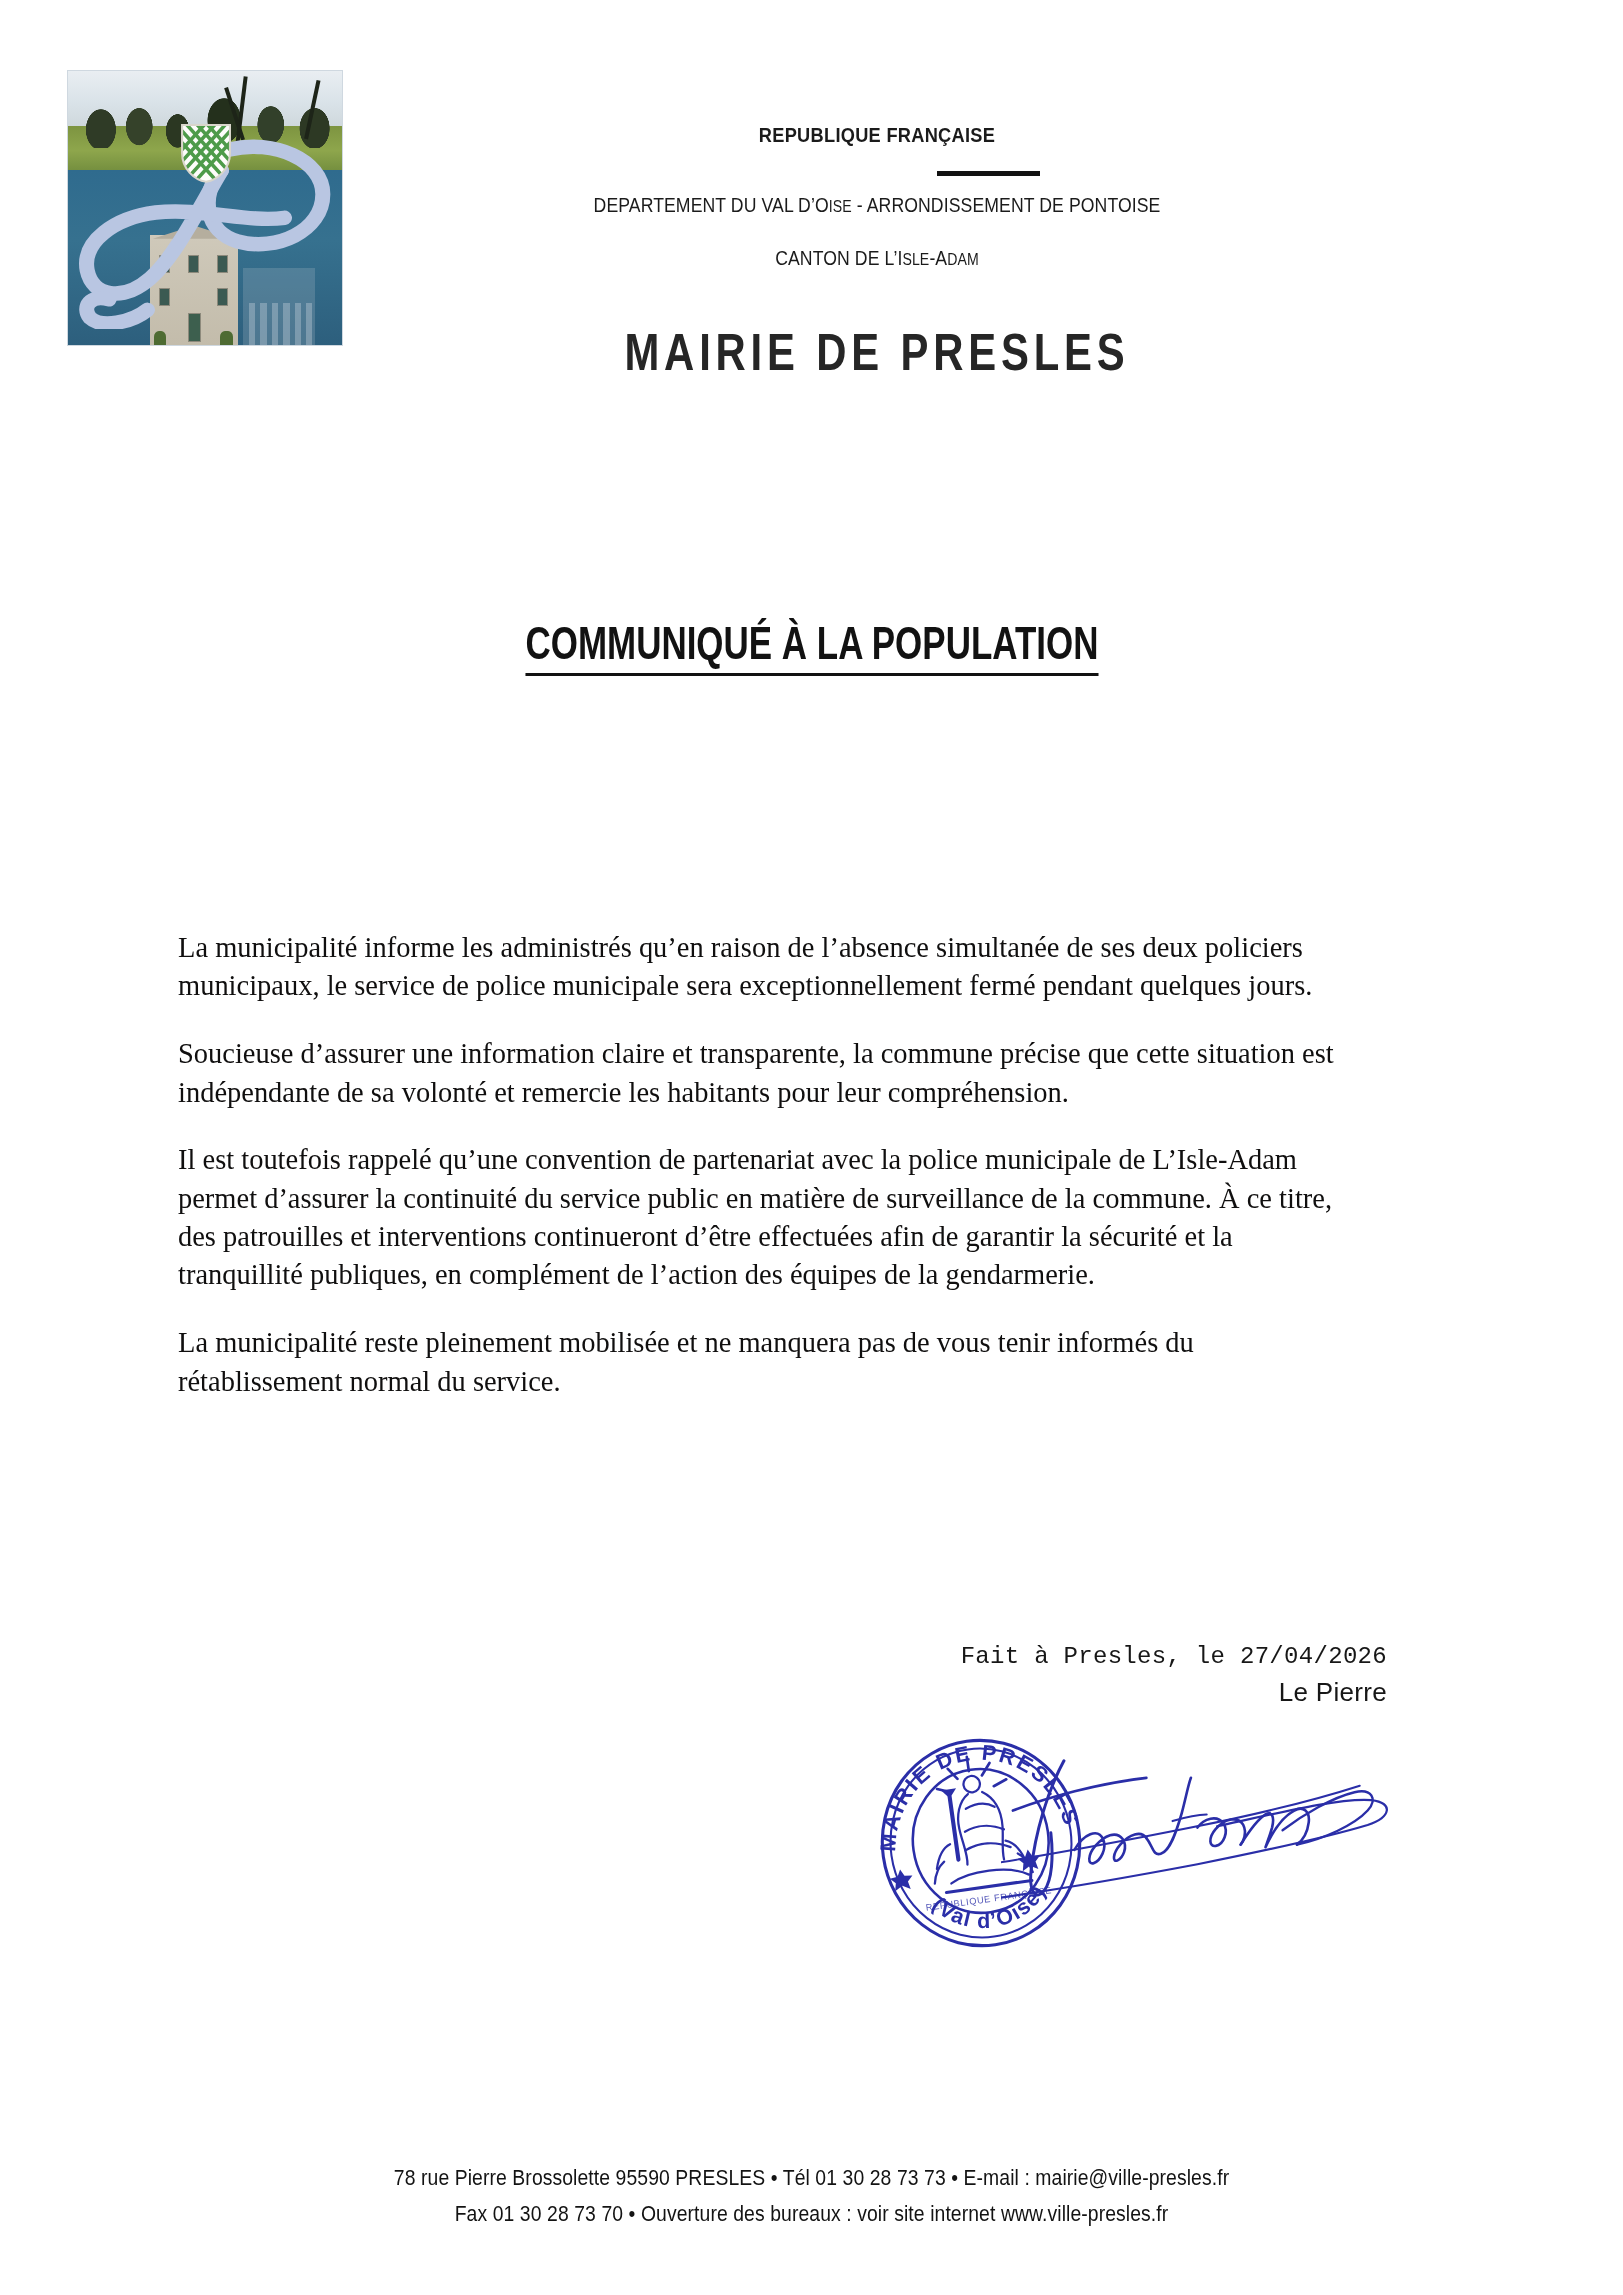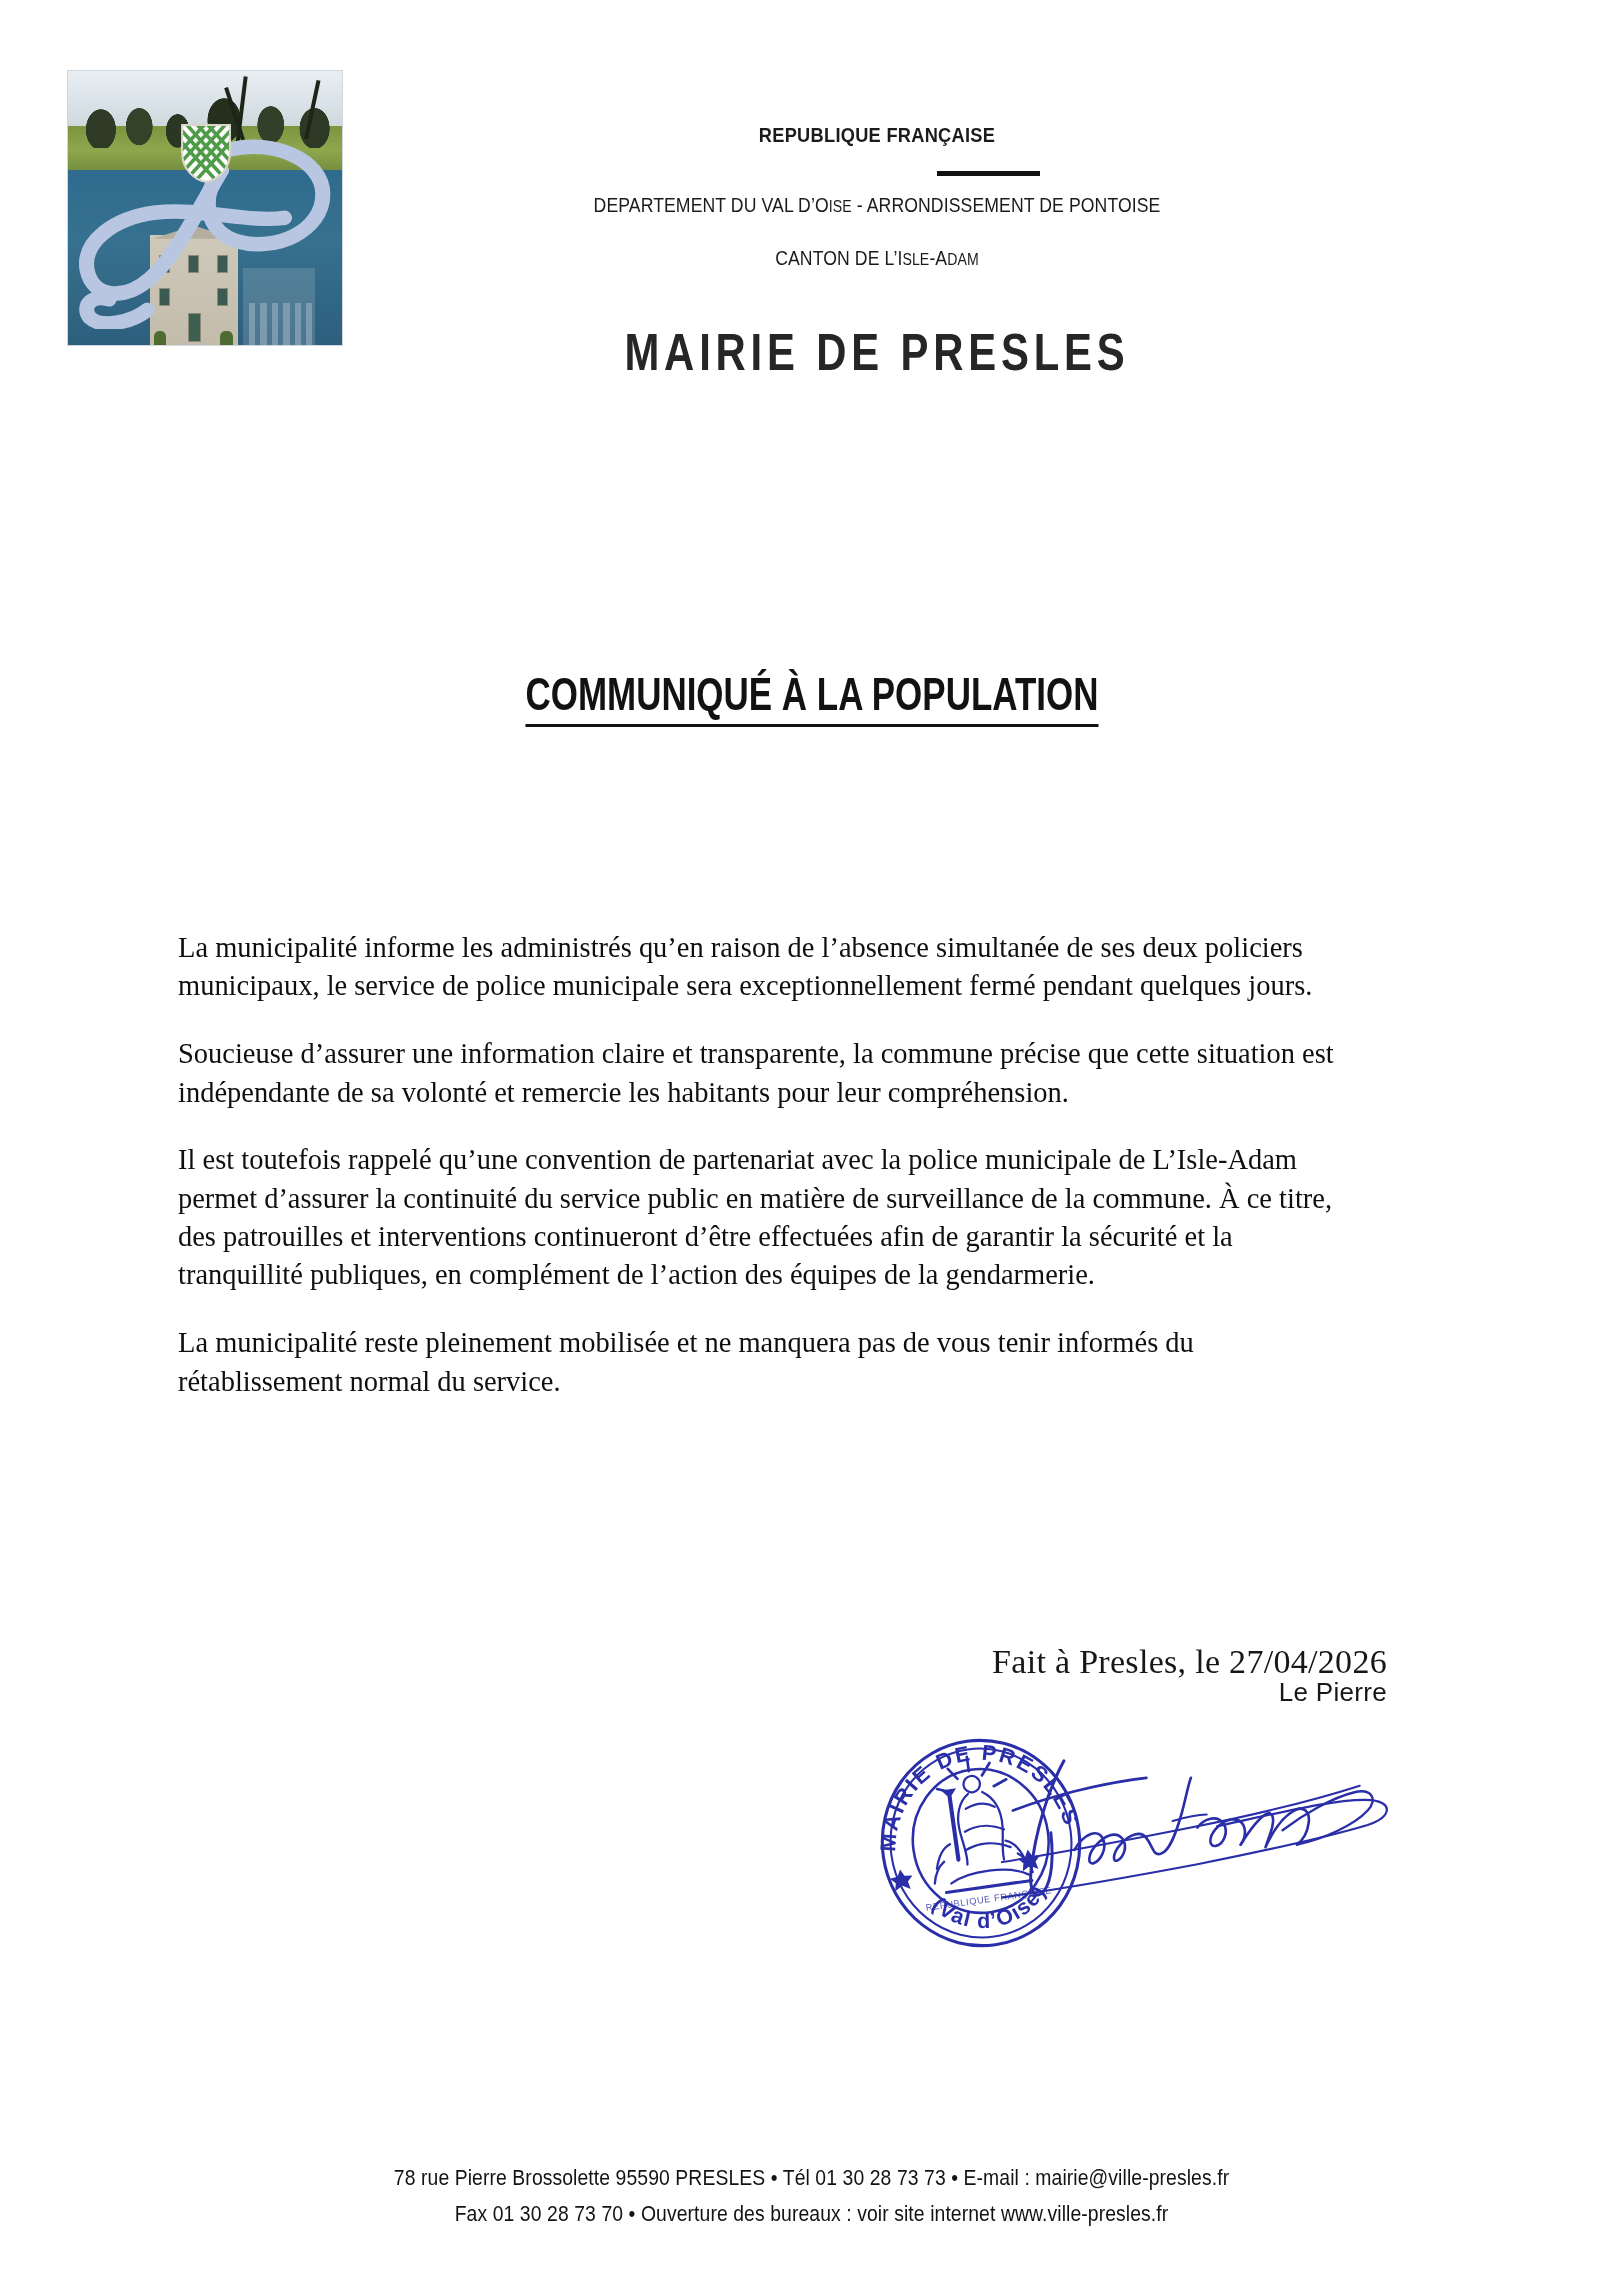--- a/index.html
+++ b/index.html
@@ -151,21 +151,21 @@
     font-weight: bold;
     letter-spacing: 5.9px;
     color: #262626;
     transform: scaleX(0.82);
   }
 
   
   .doc-title {
     position: absolute;
     left: 0;
-    top: 667px;
+    top: 616px;
     width: 1623px;
     text-align: center;
   }
   .doc-title span {
     display: inline-block;
     font-family: "Liberation Sans", sans-serif;
     font-weight: bold;
     font-size: 46px;
     color: #121212;
     letter-spacing: 0px;
@@ -192,22 +192,22 @@
   }
   .body p:last-child { margin-bottom: 0; }
 
   
   .sig-date {
     position: absolute;
     left: 785px;
     top: 1643px;
     width: 602px;
     text-align: right;
-    font-family: Liberation Serif, serif;
-    font-size: 34px;
+    font-family: Liberation Mono, monospace;
+    font-size: 24px;
     color: #171717;
     letter-spacing: 0.3px;
   }
   .sig-role {
     position: absolute;
     left: 785px;
     top: 1677px;
     width: 602px;
     text-align: right;
     font-family: "Liberation Sans", sans-serif;

